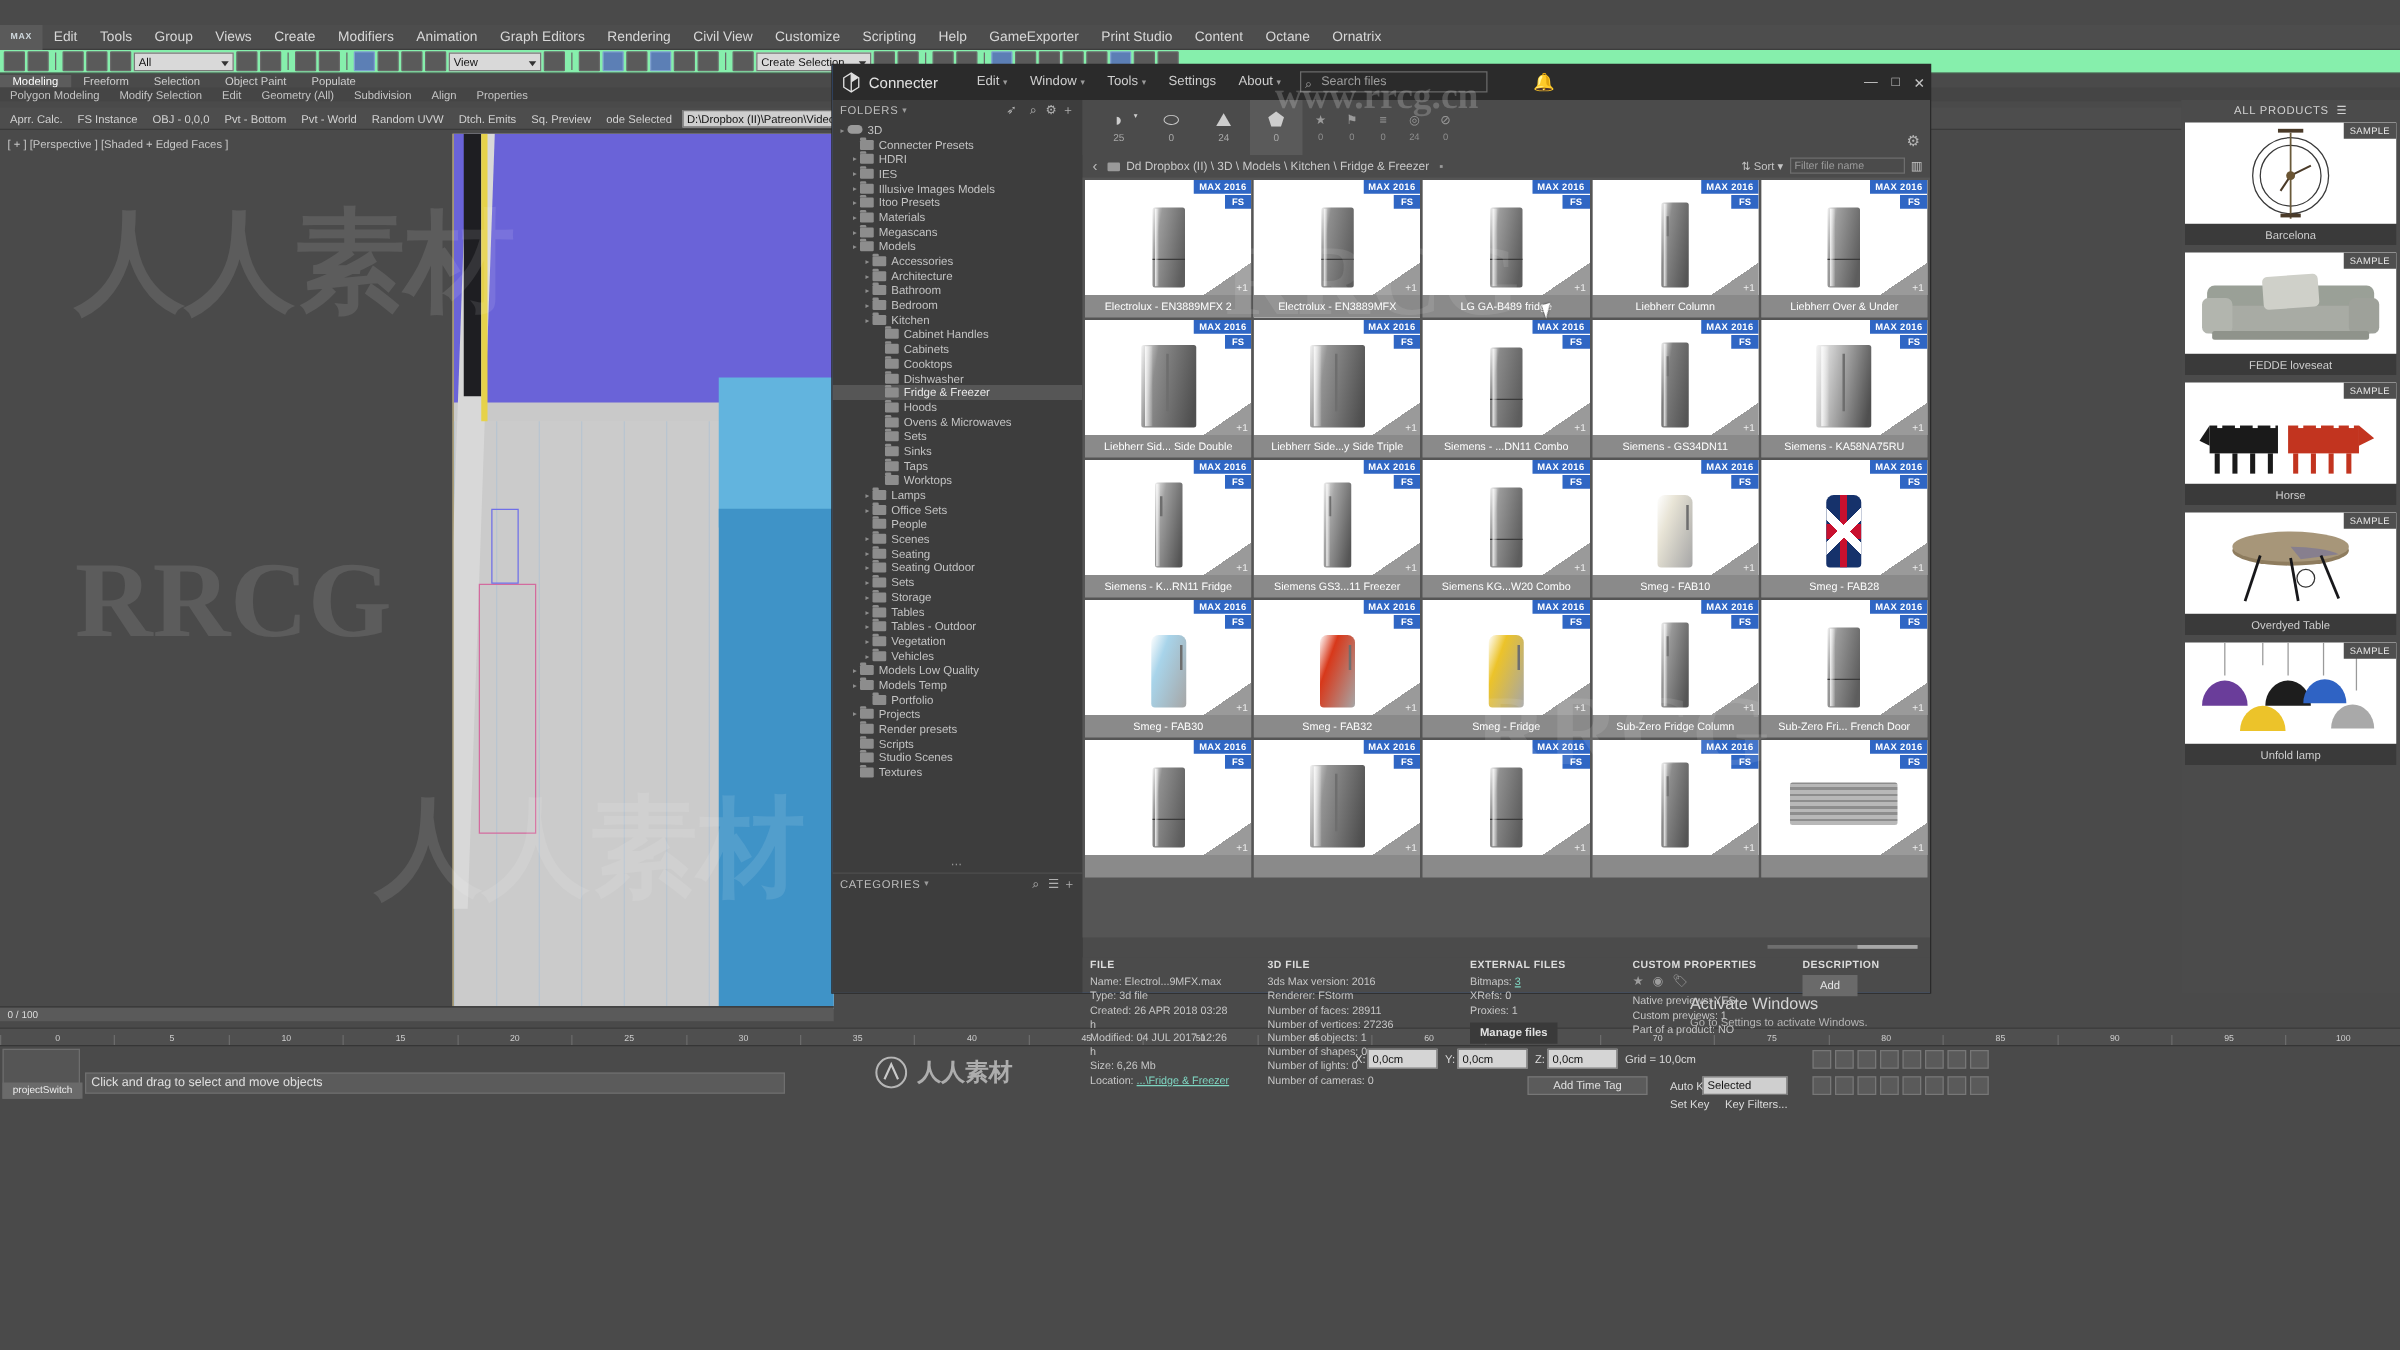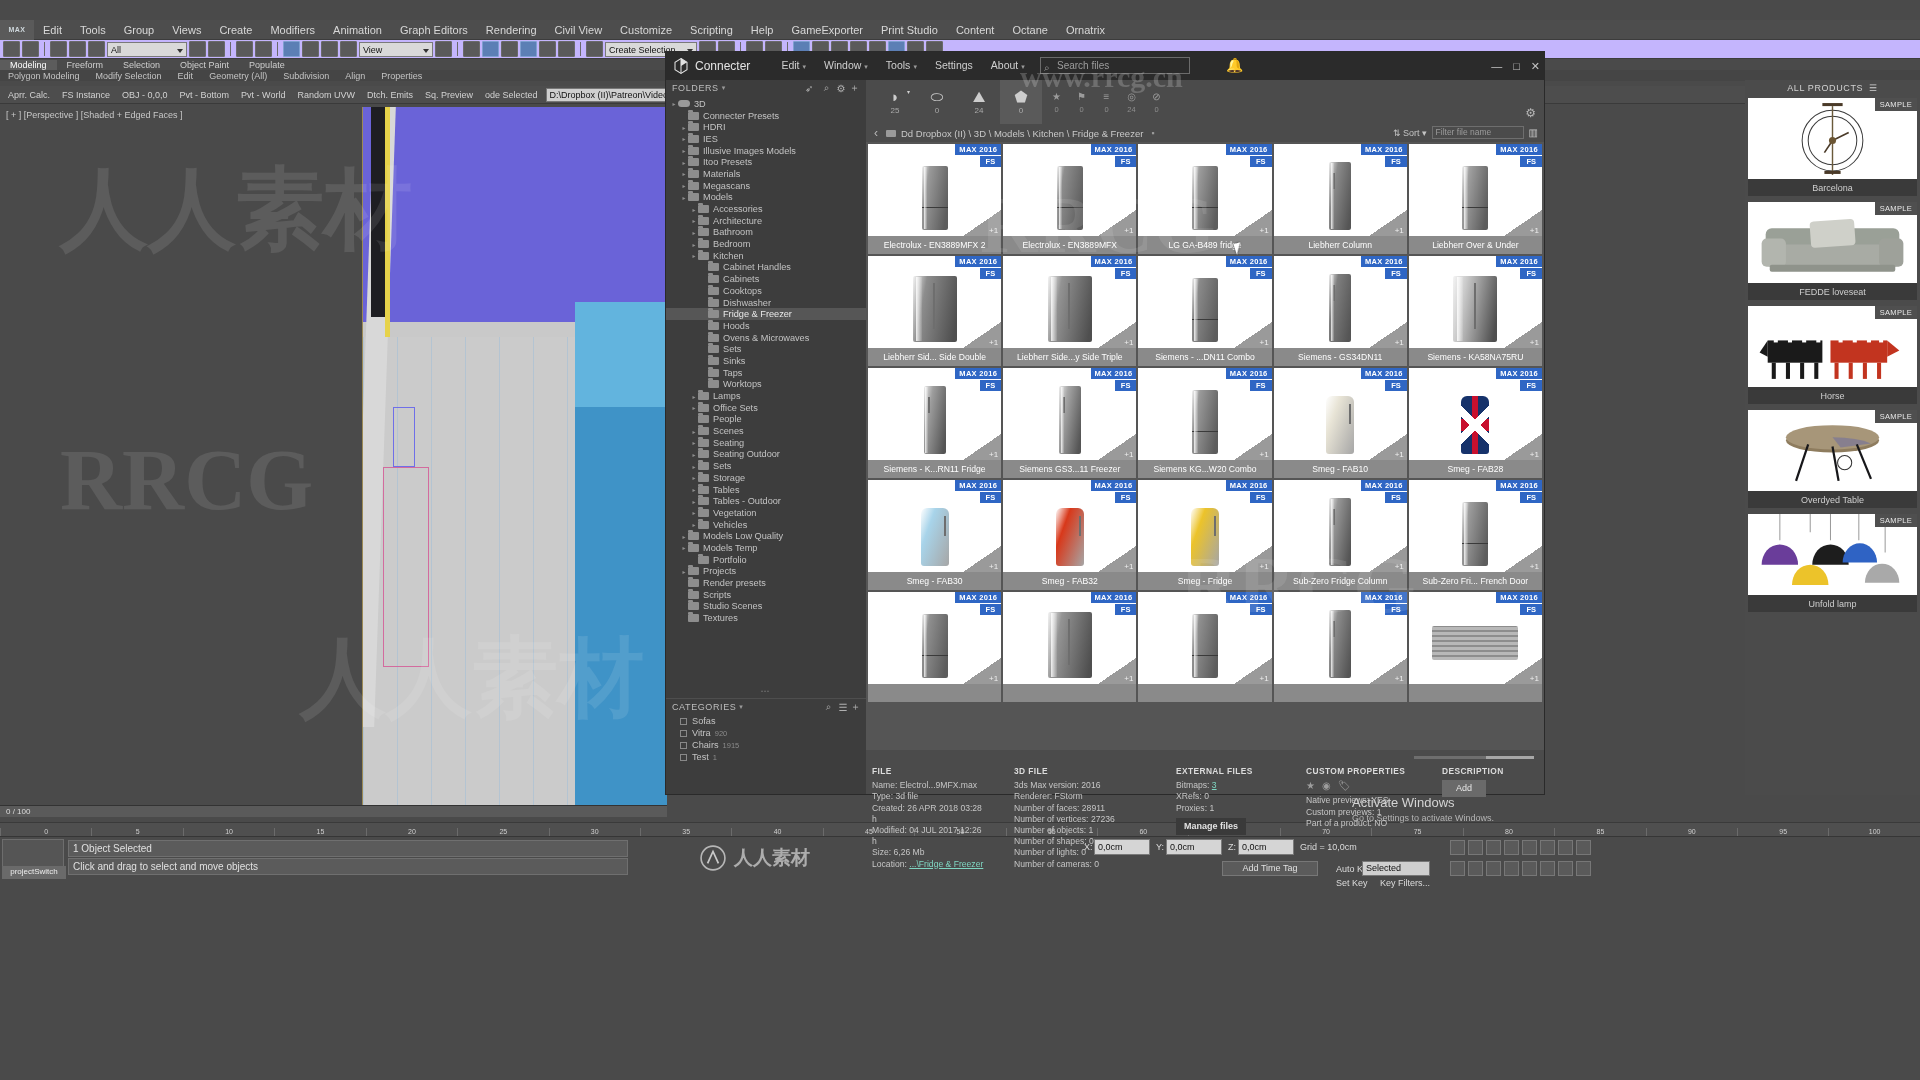--- a/index.html
+++ b/index.html
@@ -12,21 +12,21 @@
 
   .max-menubar { position:absolute; left:0; top:20px; width:1920px; height:20px;
     background:#4d4d4d; display:flex; align-items:center; font-size:11px; color:#d8d8d8;
     border-bottom:1px solid #3c3c3c; }
   .max-logo { width:34px; height:20px; background:#5a5a5a; display:flex;
     align-items:center; justify-content:center; font-size:7px; color:#cfd8dd;
     font-weight:bold; letter-spacing:.5px; }
   .max-menubar .mi { padding:0 9px; line-height:20px; white-space:nowrap; }
 
   .max-toolbar { position:absolute; left:0; top:40px; width:1920px; height:19px;
-    background:#c4b5fd; display:flex; align-items:center; gap:2px; padding:0 3px;
+    background:#86efac; display:flex; align-items:center; gap:2px; padding:0 3px;
     border-bottom:1px solid #3c3c3c; }
   .tbtn { width:17px; height:16px; background:#5a5a5a; border:1px solid #6a6a6a;
     border-radius:1px; position:relative; }
   .tbtn.on { background:#5c7fb5; border-color:#7fa0d0; }
   .tbsep { width:1px; height:14px; background:#6a6a6a; margin:0 3px; }
   .tcombo { height:15px; background:#d9d9d9; border:1px solid #7a7a7a; color:#111;
     font-size:9px; padding:0 13px 0 3px; line-height:14px; position:relative; }
   .tcombo::after { content:""; position:absolute; right:3px; top:6px;
     border-left:3px solid transparent; border-right:3px solid transparent;
     border-top:4px solid #333; }
@@ -419,21 +419,20 @@
       <div class="tick">80</div>
       <div class="tick">85</div>
       <div class="tick">90</div>
       <div class="tick">95</div>
       <div class="tick">100</div>
     </div>
 
   <div class="statusbar">
     <div class="sb-lock"></div>
     <div class="sb-proj">projectSwitch</div>
-    <div class="sb-msg">1 Object Selected</div>
     <div class="sb-msg2">Click and drag to select and move objects</div>
 
     <span class="coordlbl" style="left:1084px; top:5px;">X:</span>
     <div class="coordbox" style="left:1094px; top:2px; width:56px;">0,0cm</div>
     <span class="coordlbl" style="left:1156px; top:5px;">Y:</span>
     <div class="coordbox" style="left:1166px; top:2px; width:56px;">0,0cm</div>
     <span class="coordlbl" style="left:1228px; top:5px;">Z:</span>
     <div class="coordbox" style="left:1238px; top:2px; width:56px;">0,0cm</div>
     <span class="coordlbl" style="left:1300px; top:5px;">Grid = 10,0cm</span>
 
@@ -744,41 +743,20 @@
       <div class="dots" style="position:absolute;left:0;bottom:98px;width:200px">⋯</div>
 
       <div class="cn-cat">
         <div class="cn-cat-head">
           <span>CATEGORIES</span>
           <span style="font-size:7px;margin-left:3px;color:#9a9a9a">▾</span>
           <span class="ic" style="right:34px">⌕</span>
           <span class="ic" style="right:18px">☰</span>
           <span class="ic" style="right:5px">＋</span>
         </div>
-        <div id="cncats">
-            <div class="catrow">
-              <span class="cbox"></span>
-              <span>Sofas</span>
-            </div>
-            <div class="catrow">
-              <span class="cbox"></span>
-              <span>Vitra</span>
-              <span class="ccount">920</span>
-            </div>
-            <div class="catrow">
-              <span class="cbox"></span>
-              <span>Chairs</span>
-              <span class="ccount">1915</span>
-            </div>
-            <div class="catrow">
-              <span class="cbox"></span>
-              <span>Test</span>
-              <span class="ccount">1</span>
-            </div>
-          </div>
       </div>
     </div>
 
     <div class="cn-filter">
       <div class="fgroup" id="fmain" style="left:8px">
           <div class="fcell">
             <span class="gl">◗</span>
             <span class="num">25</span>
             <span class="car">▾</span>
           </div>

